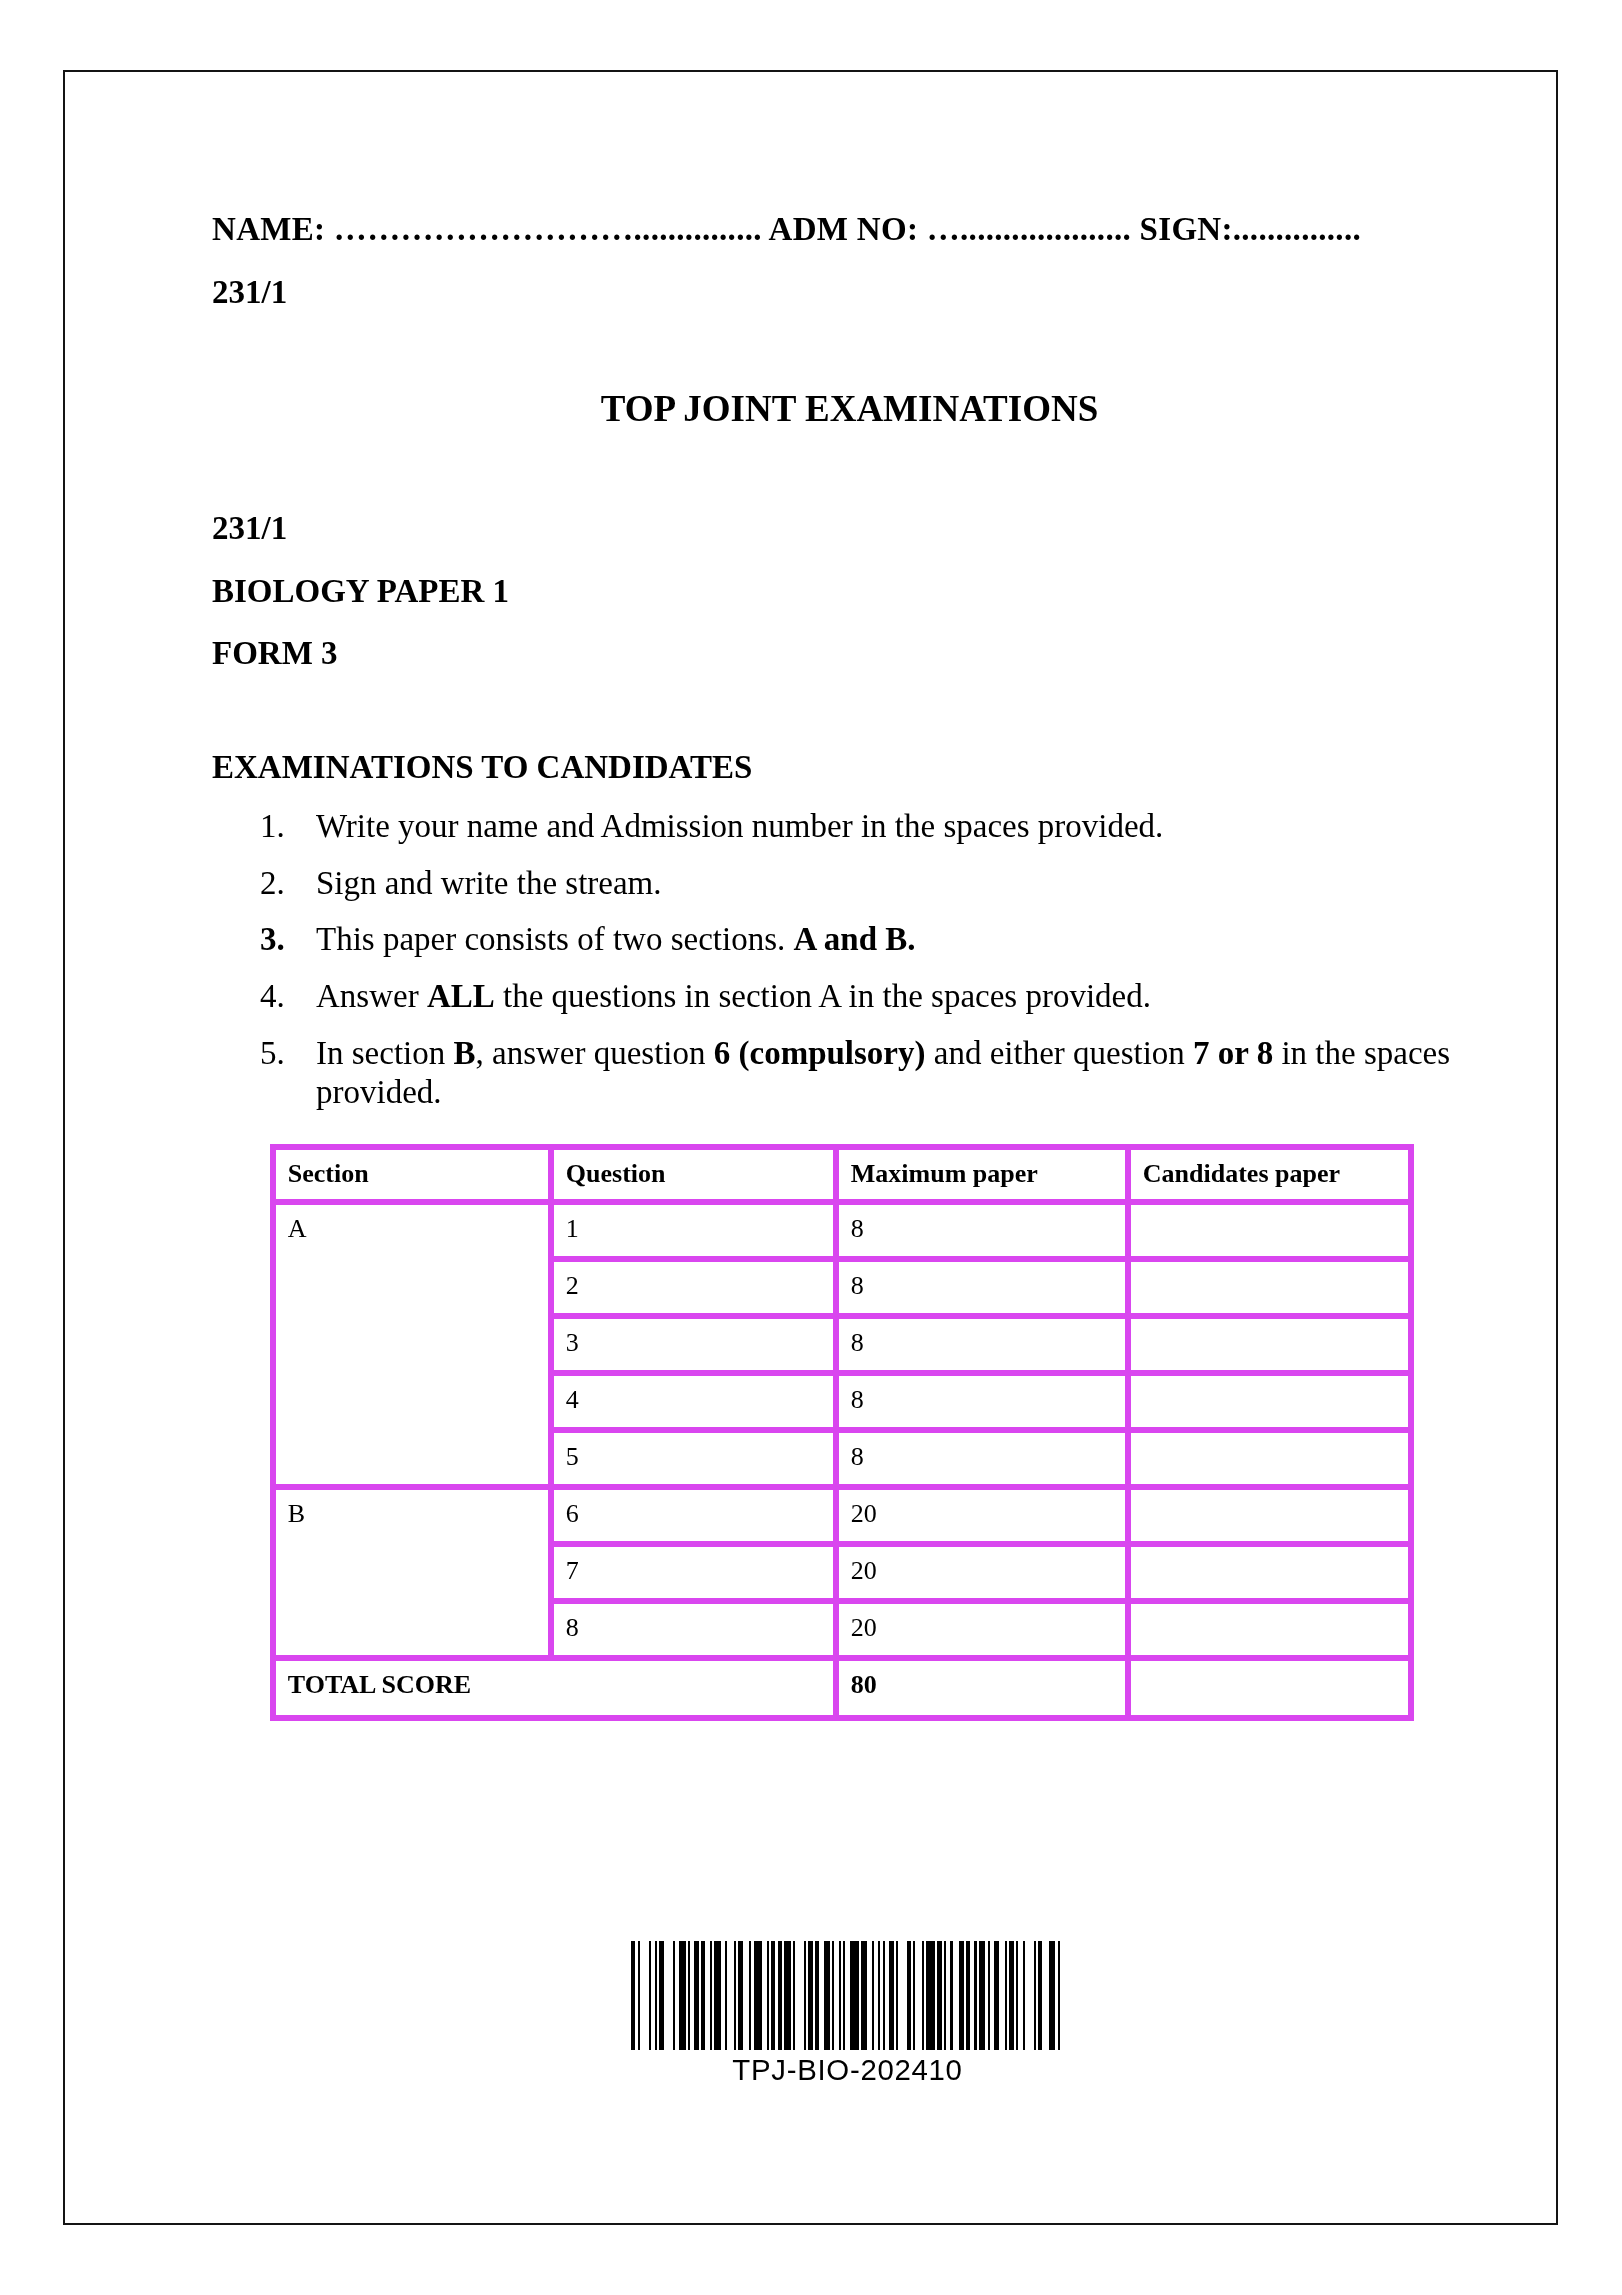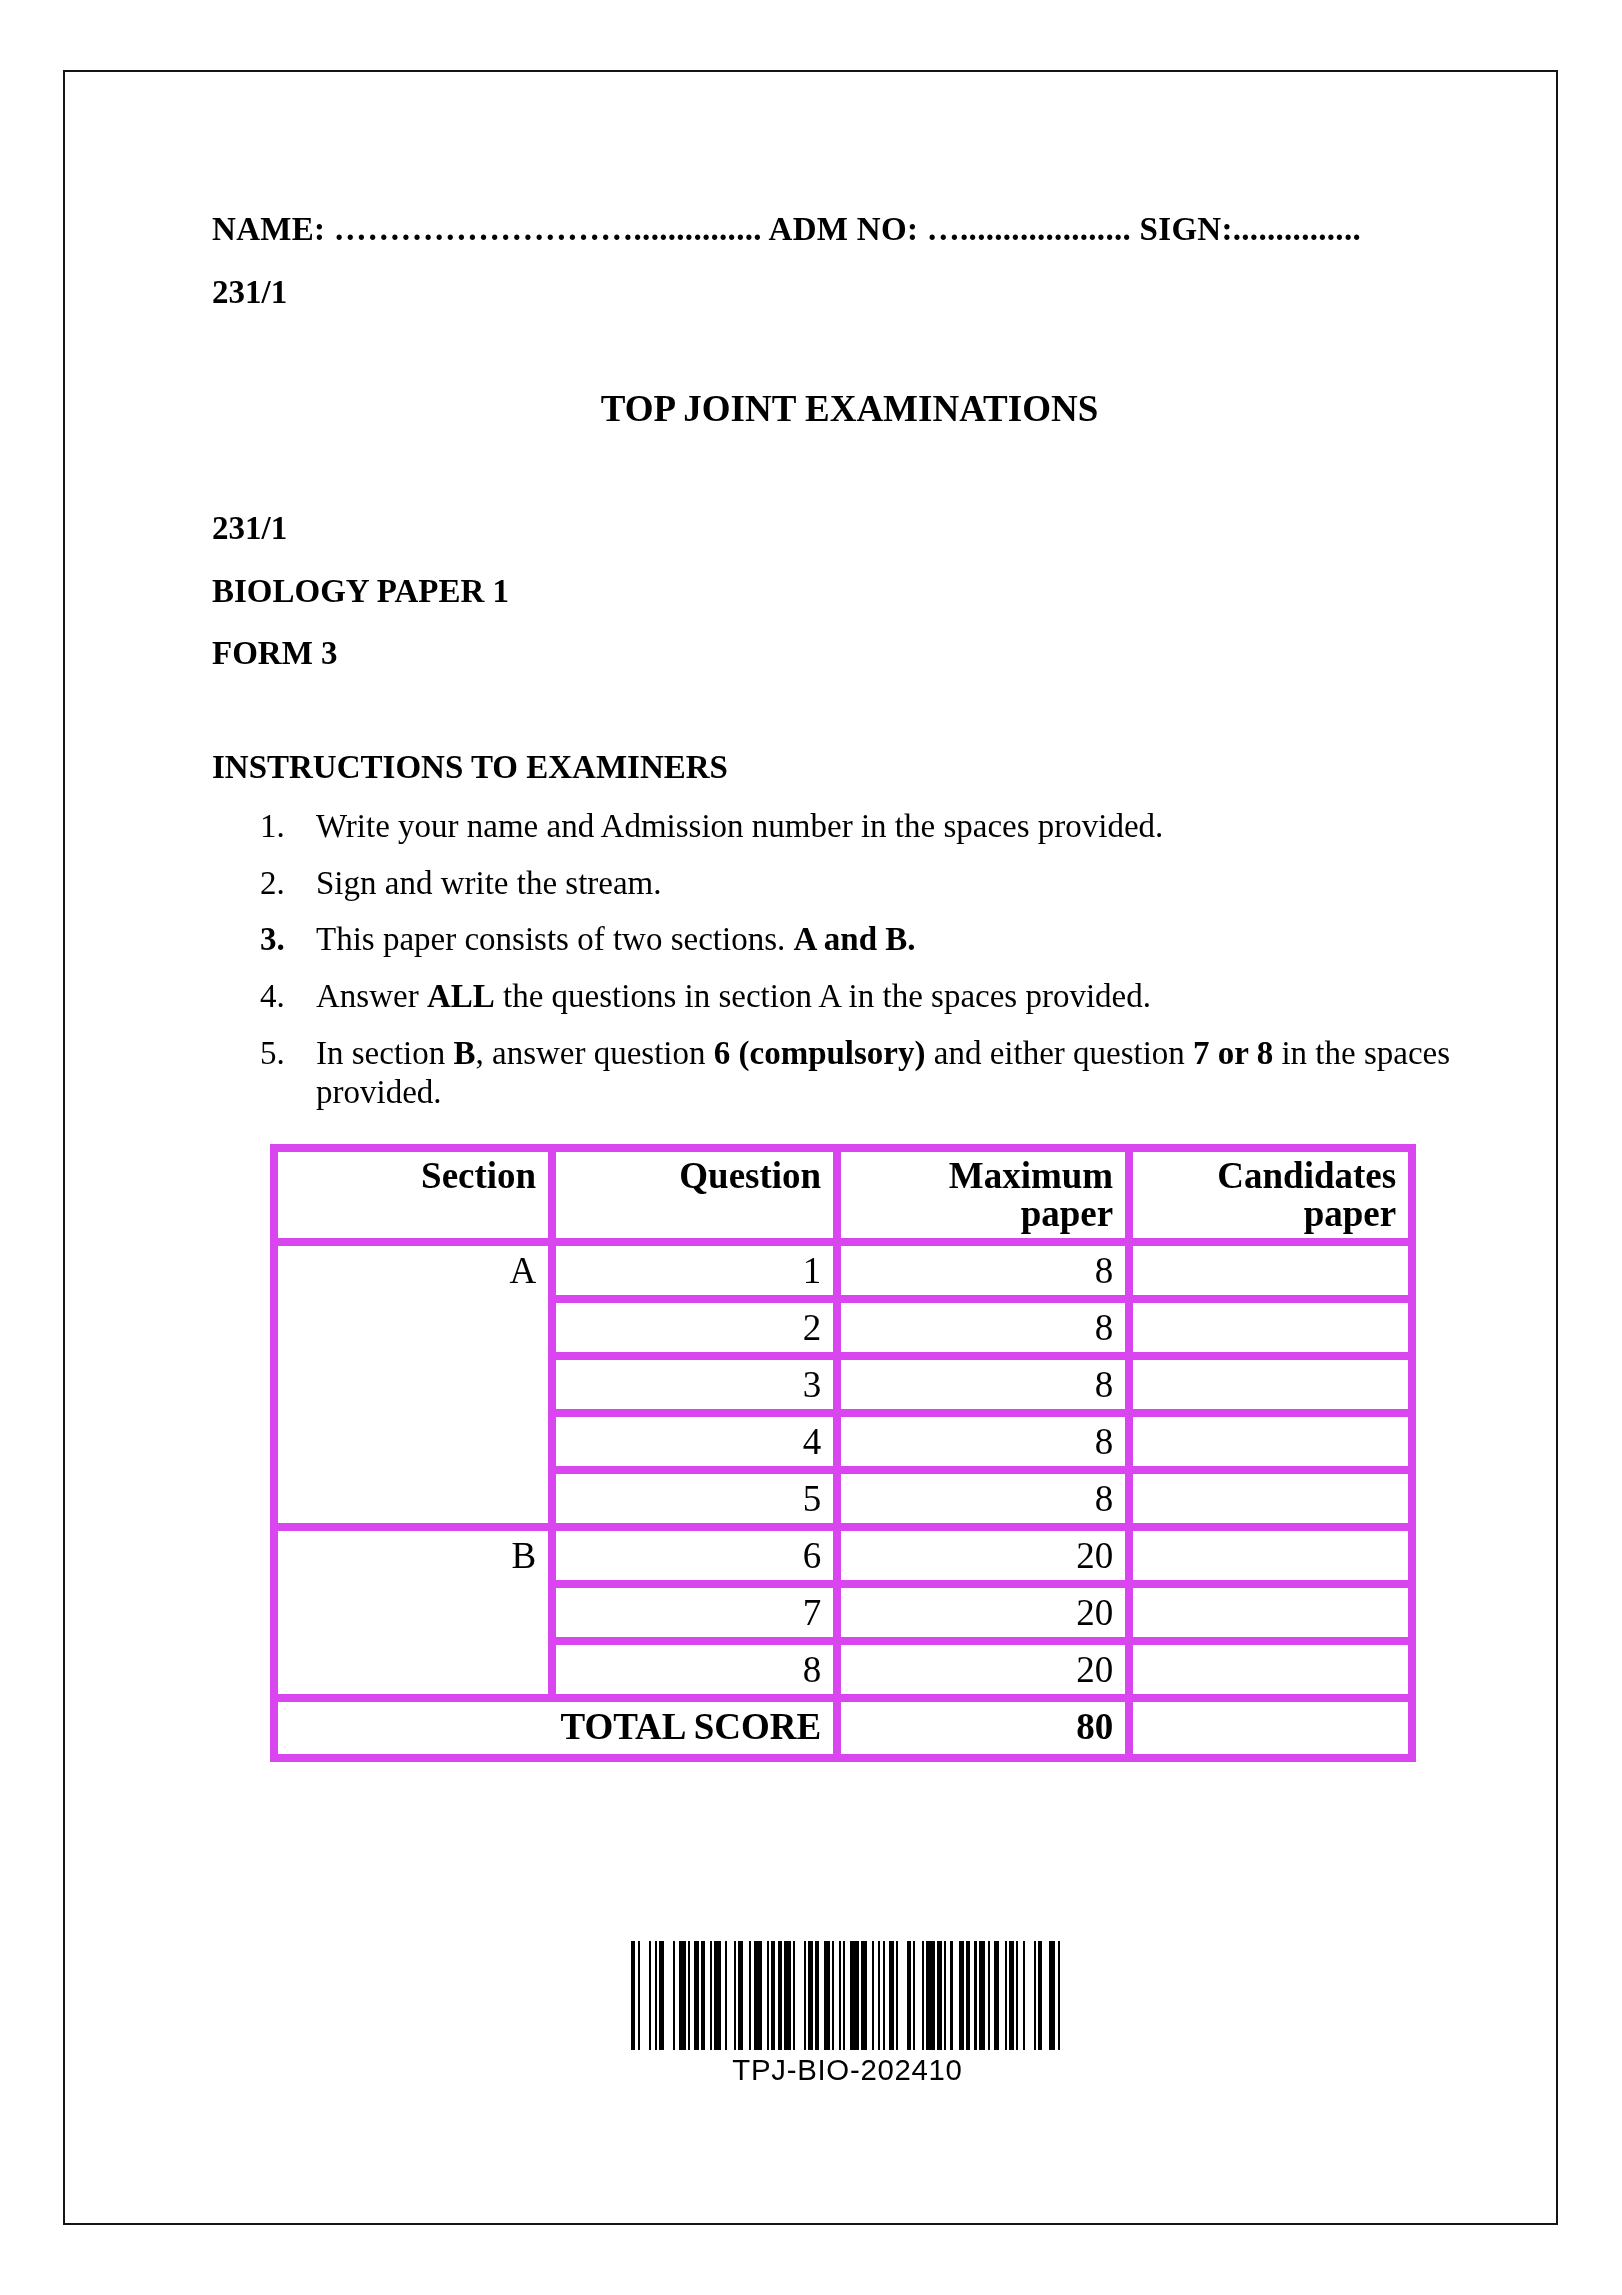--- a/index.html
+++ b/index.html
@@ -48,24 +48,24 @@
   }
 
   table.score-table {
     position: absolute;
     left: 270px; top: 1144px;
     border-collapse: collapse;
     border: 2.6px solid #000;
     table-layout: fixed;
   }
   .score-table th, .score-table td {
-    border: 8px solid #d946ef;
-    font-size: 37px;
+    border: 6px solid #d946ef;
+    font-size: 26px;
     line-height: 38px;
-    text-align: right;
+    text-align: left;
     vertical-align: top;
     padding: 5.2px 11.8px;
     overflow: hidden;
   }
   .score-table th { font-weight: bold; }
   .r-head  { height: 55px; }
   .r-body  { height: 57px; }
   .r-total { height: 60px; }
 
   .barcode-wrap { left: 607px; top: 1941px; width: 433px; }
@@ -90,21 +90,21 @@
   <div class="abs header-line">NAME: ………………………............... ADM NO: ….................... SIGN:...............</div>
 
   <div class="abs code-top">231/1</div>
 
   <div class="abs exam-title">TOP JOINT EXAMINATIONS</div>
 
   <div class="abs paper-code">231/1</div>
   <div class="abs paper-name">BIOLOGY PAPER 1</div>
   <div class="abs form-level">FORM 3</div>
 
-  <div class="abs instructions-heading">INSTRUCTIONS TO EXAMINERS</div>
+  <div class="abs instructions-heading">EXAMINATIONS TO CANDIDATES</div>
 
   <ul class="abs instructions-list">
     <li class="instr-item">
       <span class="instr-num">1.</span>
       <span class="instr-text">Write your name and Admission number in the spaces provided.</span>
     </li>
     <li class="instr-item">
       <span class="instr-num">2.</span>
       <span class="instr-text">Sign and write the stream.</span>
     </li>

